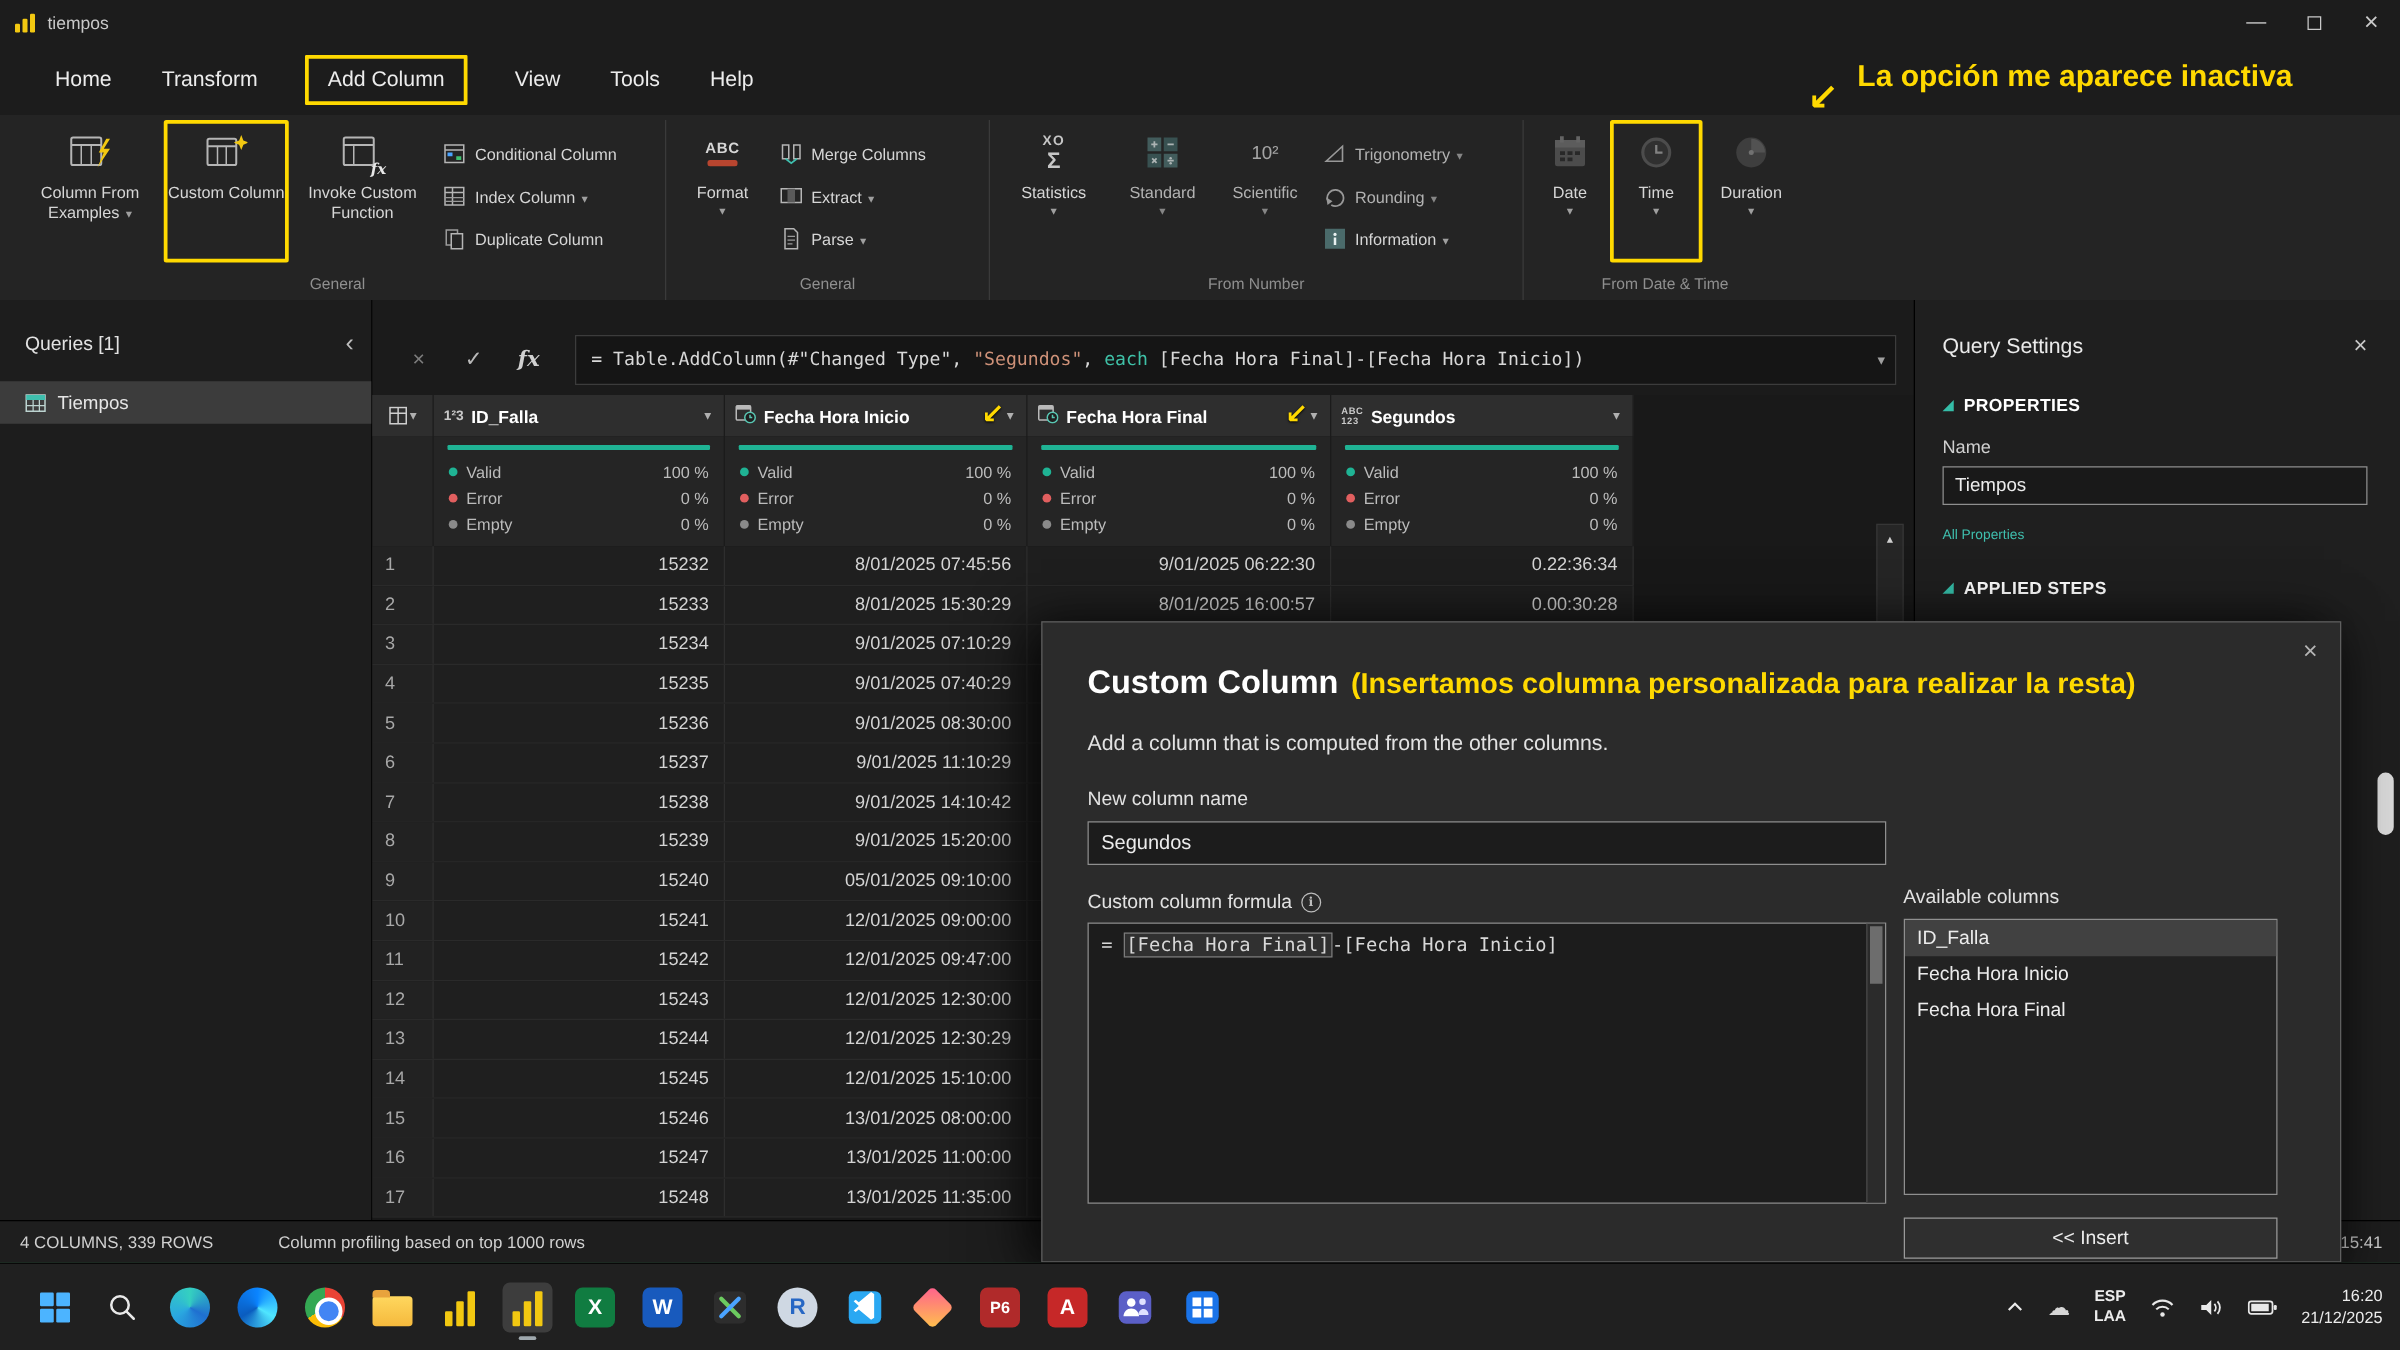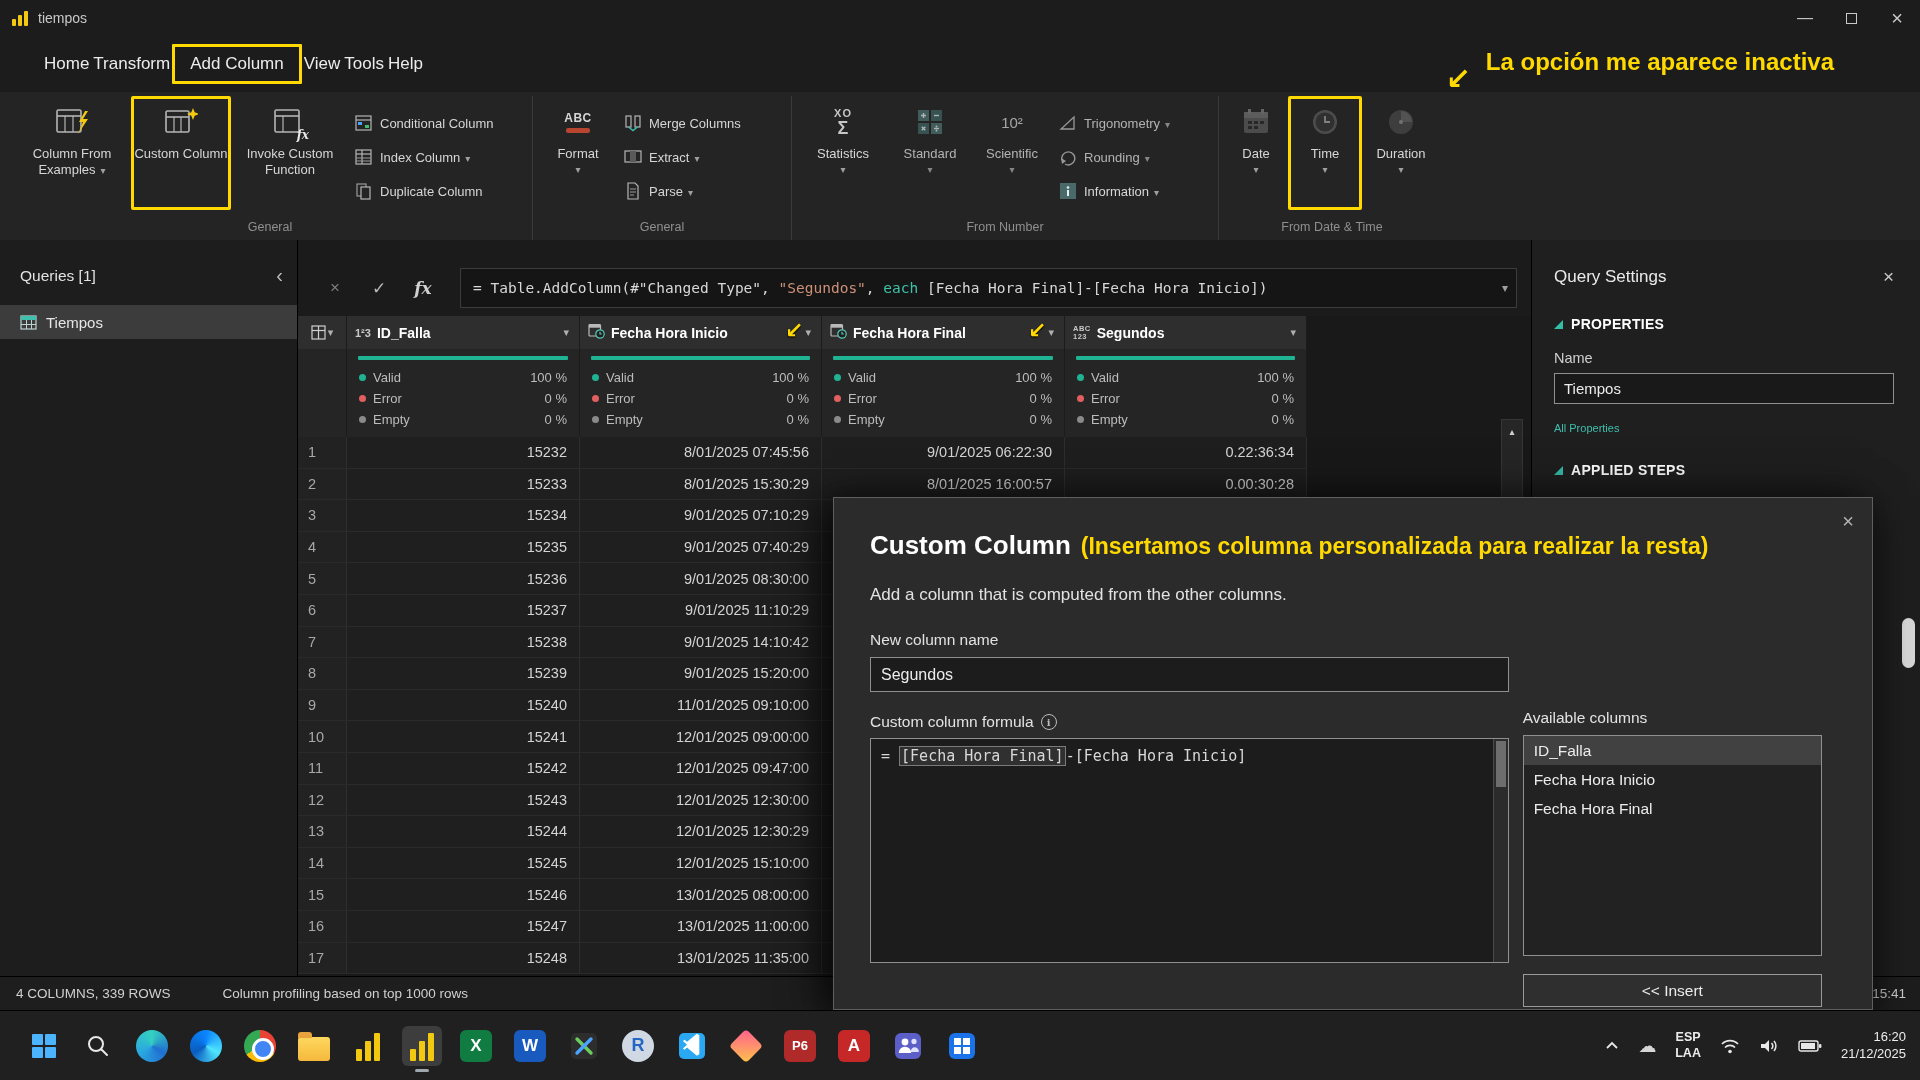--- a/index.html
+++ b/index.html
@@ -183,21 +183,21 @@
     <span class="win-controls">
       <span class="wc">—</span>
       <span class="wc">
           <span class="maxbox"></span>
         </span>
       <span class="wc" style="font-size:20px">×</span>
     </span>
   </div>
 
   <div class="menubar">
-    <span style="display:flex;align-items:center">
+    <span style="display:flex;gap:36px;align-items:center">
         <div class="menu-item">Home</div>
         <div class="menu-item">Transform</div>
         <div class="menu-item boxed">Add Column</div>
         <div class="menu-item">View</div>
         <div class="menu-item">Tools</div>
         <div class="menu-item">Help</div>
       </span>
     <span class="menu-annotation">
       <span class="ann-arrow">↙</span>
       <span>La opción me aparece inactiva</span>
@@ -656,21 +656,21 @@
               <div class="grow">
                 <div class="cell rn">8</div>
                 <div class="cell v col1">15239</div>
                 <div class="cell v col2">9/01/2025 15:20:00</div>
                 <div class="cell v col3"></div>
                 <div class="cell v col4"></div>
               </div>
               <div class="grow">
                 <div class="cell rn">9</div>
                 <div class="cell v col1">15240</div>
-                <div class="cell v col2">11/01/2025 09:10:00</div>
+                <div class="cell v col2">05/01/2025 09:10:00</div>
                 <div class="cell v col3"></div>
                 <div class="cell v col4"></div>
               </div>
               <div class="grow">
                 <div class="cell rn">10</div>
                 <div class="cell v col1">15241</div>
                 <div class="cell v col2">12/01/2025 09:00:00</div>
                 <div class="cell v col3"></div>
                 <div class="cell v col4"></div>
               </div>

